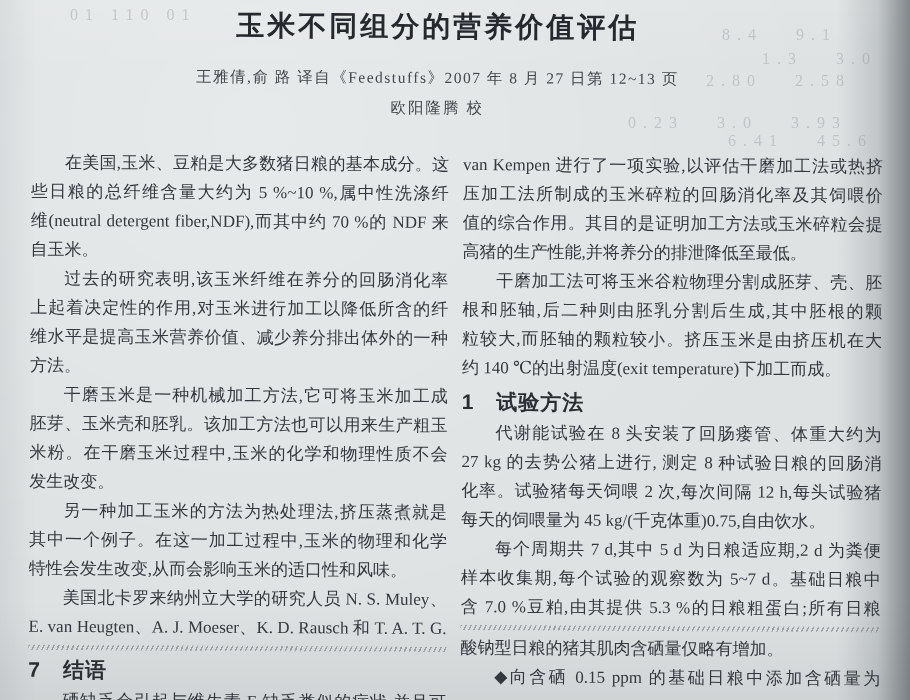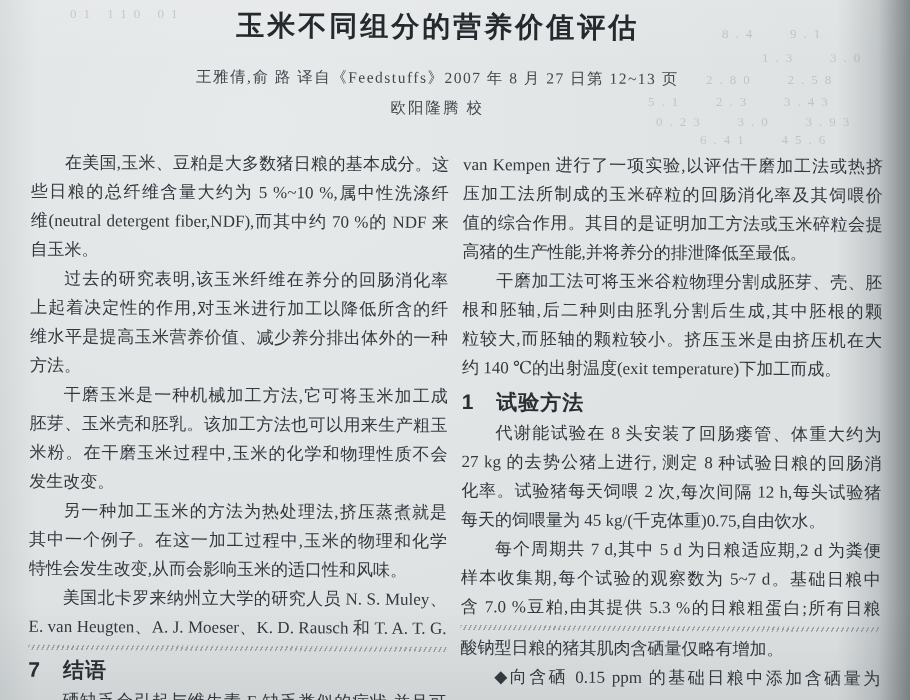--- a/index.html
+++ b/index.html
@@ -17,21 +17,21 @@
                       rgba(255,255,255,0) 86%, rgba(80,88,92,0.10) 100%),
       var(--paper, #dee2e3);
     color:var(--ink, #33383e);
     overflow:hidden;
   }
   .tilt { position:absolute; inset:0; transform:rotate(0.3deg); transform-origin:50% 50%; }
 
   .bleed-layer { position:absolute; inset:0; pointer-events:none; }
   .ghost {
     position:absolute; font-family:"Liberation Serif","DejaVu Serif",serif;
-    font-size:13px; letter-spacing:7px; color:var(--ghost, #858b8f);
+    font-size:16px; letter-spacing:7px; color:var(--ghost, #858b8f);
     opacity:0.35; filter:blur(0.5px); white-space:pre;
   }
 
   .title {
     position:absolute; top:8px; left:0; width:872px; text-align:center;
     font-family:"Liberation Sans","DejaVu Sans",sans-serif;
     font-weight:bold; font-size:28px; letter-spacing:3px;
     color:var(--title-ink, #25282d);
   }
   .byline {
@@ -69,23 +69,22 @@
   }
 </style>
 </head>
 <body>
 
 <div class="page" style="--paper: #dee2e3; --ink: #33383e; --title-ink: #25282d; --ghost: #858b8f;">
   <div class="bleed-layer">
       <span class="ghost" style="left: 722px; top: 26px;">8.4   9.1</span>
       <span class="ghost" style="left: 762px; top: 50px;">1.3   3.0</span>
       <span class="ghost" style="left: 706px; top: 72px;">2.80   2.58</span>
-      <span class="ghost" style="left: 648px; top: 94px;">5.1   2.3   3.43</span>
-      <span class="ghost" style="left: 628px; top: 114px; margin-left: 28px;">0.23   3.0   3.93</span>
-      <span class="ghost" style="left: 700px; top: 132px;">6.41   45.6</span>
+      <span class="ghost" style="left: 628px; top: 114px;">0.23   3.0   3.93</span>
+      <span class="ghost" style="left: 728px; top: 132px;">6.41   45.6</span>
       <span class="ghost" style="left: 70px; top: 6px;">01 110 01</span>
     </div>
   <div class="tilt">
     <div class="title">玉米不同组分的营养价值评估</div>
     <div class="byline">王雅倩,俞 路 译自《Feedstuffs》2007 年 8 月 27 日第 12~13 页</div>
     <div class="proof">欧阳隆腾 校</div>
     <div class="col col-left">
         <div class="line just indent">在美国,玉米、豆粕是大多数猪日粮的基本成分。这</div>
         <div class="line just">些日粮的总纤维含量大约为 5 %~10 %,属中性洗涤纤</div>
         <div class="line just">维(neutral detergent fiber,NDF),而其中约 70 %的 NDF 来</div>

